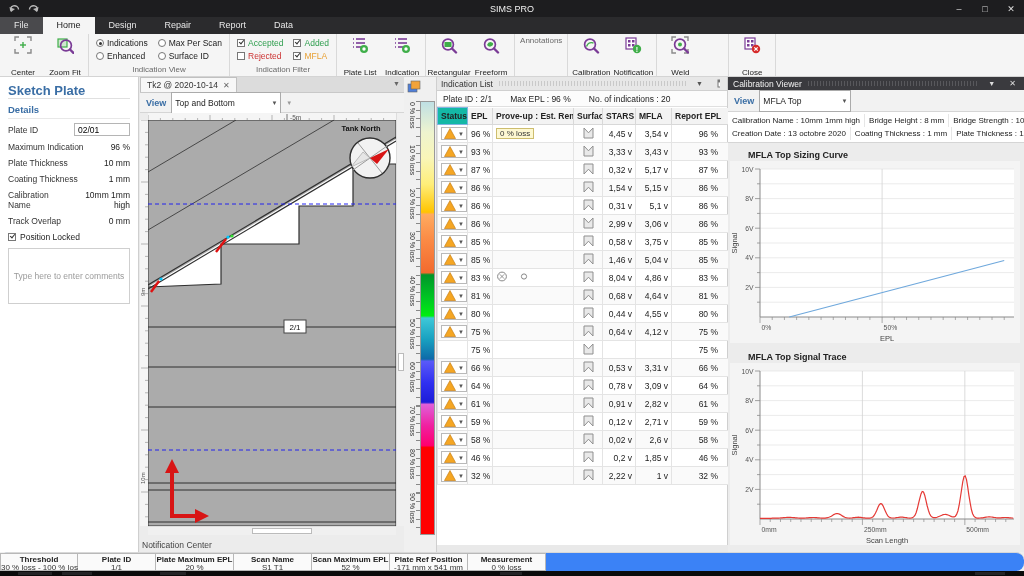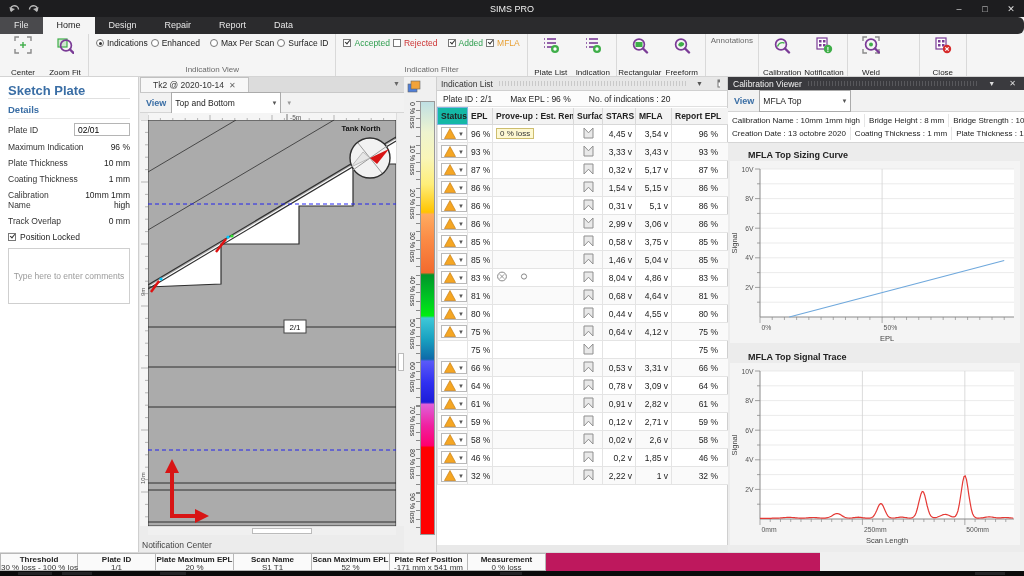--- a/index.html
+++ b/index.html
@@ -6,54 +6,54 @@
   html,body { width:1024px; height:576px; overflow:hidden; background:#f0f0f0;
     font-family:"Liberation Sans", sans-serif; font-size:9px; color:#222; }
   
   #titlebar { position:absolute; left:0; top:0; width:1024px; height:17px; background:#1d1d1f;
     display:flex; align-items:center; color:#e8e8e8; }
   #qat { display:flex; gap:6px; padding-left:8px; width:120px; }
   #win-title { position:absolute; left:0; right:0; text-align:center; font-size:9px; color:#f0f0f0; }
   #win-controls { margin-left:auto; display:flex; z-index:2; }
   #win-controls span { width:26px; text-align:center; font-size:9px; color:#ddd; cursor:default; }
   
-  #ribbontabs { position:absolute; left:0; top:17px; width:1024px; height:17px; background:#2b2b2d; display:flex;border-radius:6px; }
+  #ribbontabs { position:absolute; left:0; top:17px; width:1024px; height:17px; background:#2b2b2d; display:flex; }
   .rtab { padding:2px 14px; color:#e6e6e6; font-size:9px; line-height:13px; }
   .rtab.file { background:#4a4a4d; }
   .rtab.active { background:#f5f5f5; color:#1a1a1a; }
   
   #ribbon { position:absolute; left:0; top:34px; width:1024px; height:43px; background:#f5f5f5;
     border-bottom:1px solid #d4d4d4; display:flex; }
   .rgroup { display:flex; flex-direction:column; border-right:1px solid #d9d9d9; padding:1px 3px 0 3px; }
   .rgroup-items { display:flex; flex:1; align-items:flex-start; gap:2px; }
   .rgroup-label { text-align:center; font-size:8px; color:#6a6a6a; padding:1px 2px 2px 2px; }
   .rbtn { display:flex; flex-direction:column; align-items:center; width:40px; padding-top:1px; cursor:default; }
   .rbtn .rbtn-label { font-size:8px; line-height:1.1; text-align:center; color:#222; margin-top:15px; }
-  .optcol { display:flex; flex-direction:row; gap:3px; padding:3px 4px 0 4px; }
+  .optcol { display:flex; flex-direction:column; gap:3px; padding:3px 4px 0 4px; }
   .opt { display:flex; align-items:center; gap:3px; font-size:8.5px; white-space:nowrap; }
   .radio { width:8px; height:8px; border:1px solid #777; border-radius:50%; background:#fff; position:relative; }
   .radio.on::after { content:""; position:absolute; left:1.5px; top:1.5px; width:3px; height:3px; border-radius:50%; background:#333; }
   .chk { width:8px; height:8px; border:1px solid #777; background:#fff; position:relative; font-size:8px; }
   .chk.on::after { content:""; position:absolute; left:1px; top:0px; width:4px; height:2px;
     border-left:1.4px solid #333; border-bottom:1.4px solid #333; transform:rotate(-50deg); }
   
   #main { position:absolute; left:0; top:77px; width:1024px; height:475px; background:#e9e9e9; }
   #sidebar { position:absolute; left:0; top:0; width:139px; height:475px; background:#fff; border-right:1px solid #cfcfcf; padding:6px 8px; }
   #sidebar h1 { font-size:13px; color:#3a6ea5; font-weight:bold; border-bottom:1px solid #e0e0e0; }
   #sidebar h2 { font-size:9.5px; color:#3a6ea5; font-weight:bold; margin:5px 0 4px 0; border-bottom:1px solid #e8e8e8; padding-bottom:3px; }
   .fieldrow { display:flex; justify-content:space-between; align-items:center; margin-bottom:6px; font-size:8.5px; color:#333; }
   .fieldrow .val { color:#222; text-align:right; }
   #plateid-input { width:56px; height:13px; border:1px solid #b5b5b5; font-size:8.5px; padding:0 3px; font-family:inherit; }
   #comments { margin-top:6px; border:1px solid #cfcfcf; height:56px; display:flex; align-items:center; justify-content:center;
     color:#9a9a9a; font-size:8.5px; text-align:center; padding:4px; }
   .cbrow { display:flex; gap:4px; align-items:center; font-size:8.5px; margin:2px 0 2px 0; }
   
   #center { position:absolute; left:140px; top:0; width:264px; height:475px; background:#ececec; }
   #tabstrip { position:absolute; left:0; top:0; width:264px; height:16px; background:#dcdcdc; border-bottom:1px solid #c8c8c8; display:flex; }
-  .doctab { background:#f7f7f7; border:1px solid #c0c0c0; border-bottom:none; padding:1px 12px; font-size:8.5px; color:#333;
+  .doctab { background:#f7f7f7; border:1px solid #c0c0c0; border-bottom:none; padding:1px 6px; font-size:8.5px; color:#333;
     display:flex; gap:5px; align-items:center; }
   .doctab .x { color:#666; font-size:8px; }
   #tabstrip .overflow { margin-left:auto; color:#666; font-size:7px; padding:3px 4px; }
   #sketch-toolbar { position:absolute; left:0; top:16px; width:264px; height:20px; background:#f2f2f2; border-bottom:1px solid #d5d5d5;
     display:flex; align-items:center; gap:5px; padding-left:6px; }
   .view-lbl { color:#3a6ea5; font-weight:bold; font-size:9px; }
   .dropdown { background:#fff; border:1px solid #ababab; height:22px; display:flex; align-items:center; font-size:8.5px;
     padding:0 3px; gap:6px; color:#222; }
   .dropdown .arr { color:#555; font-size:6px; }
   #ruler-top { position:absolute; left:8px; top:36px; width:248px; height:7px; background:#f5f5f5; }
@@ -98,21 +98,21 @@
   #calib-title .hicon { color:#ddd; font-size:7px; padding:0 3px; }
   #calib-toolbar { height:22px; background:#f2f2f2; border-bottom:1px solid #d5d5d5; display:flex; align-items:center; gap:5px; padding-left:6px; }
   #calib-info { background:#fff; border-bottom:1px solid #d5d5d5; padding:2px 0; }
   #calib-info .row { display:flex; }
   #calib-info .cell { font-size:8px; color:#222; padding:2px 4px; border-right:1px solid #e6e6e6; white-space:nowrap; }
   .chartbox { padding:4px 2px 0 2px; }
   .chart-title { font-size:9px; font-weight:bold; color:#222; padding:3px 0 1px 18px; }
   
   svg text { font-family:"Liberation Sans", sans-serif; }
   
-  #statusbar { position:absolute; left:0; top:552px; width:820px; height:19px; background:#be185d; display:flex; border-top:1px solid #d8d8d8; }
+  #statusbar { position:absolute; left:0; top:552px; width:1024px; height:19px; background:#3b82f6; display:flex; border-top:1px solid #d8d8d8;border-radius:8px; }
   .scell { width:78px; border:1px solid #b8b8b8; border-left:none; background:#fafafa; text-align:center; padding-top:1px; }
   .scell:first-child { border-left:1px solid #b8b8b8; }
   .scell .l { font-weight:bold; font-size:8px; line-height:9px; white-space:nowrap; }
   .scell .v { font-size:8px; line-height:8px; color:#333; white-space:nowrap; }
   #taskbar { position:absolute; left:0; top:571px; width:1024px; height:5px; background:#0b0b0b; }
   #taskbar span { position:absolute; top:1px; height:3px; background:#242426; }
 </style>
 </head>
 <body>
 

